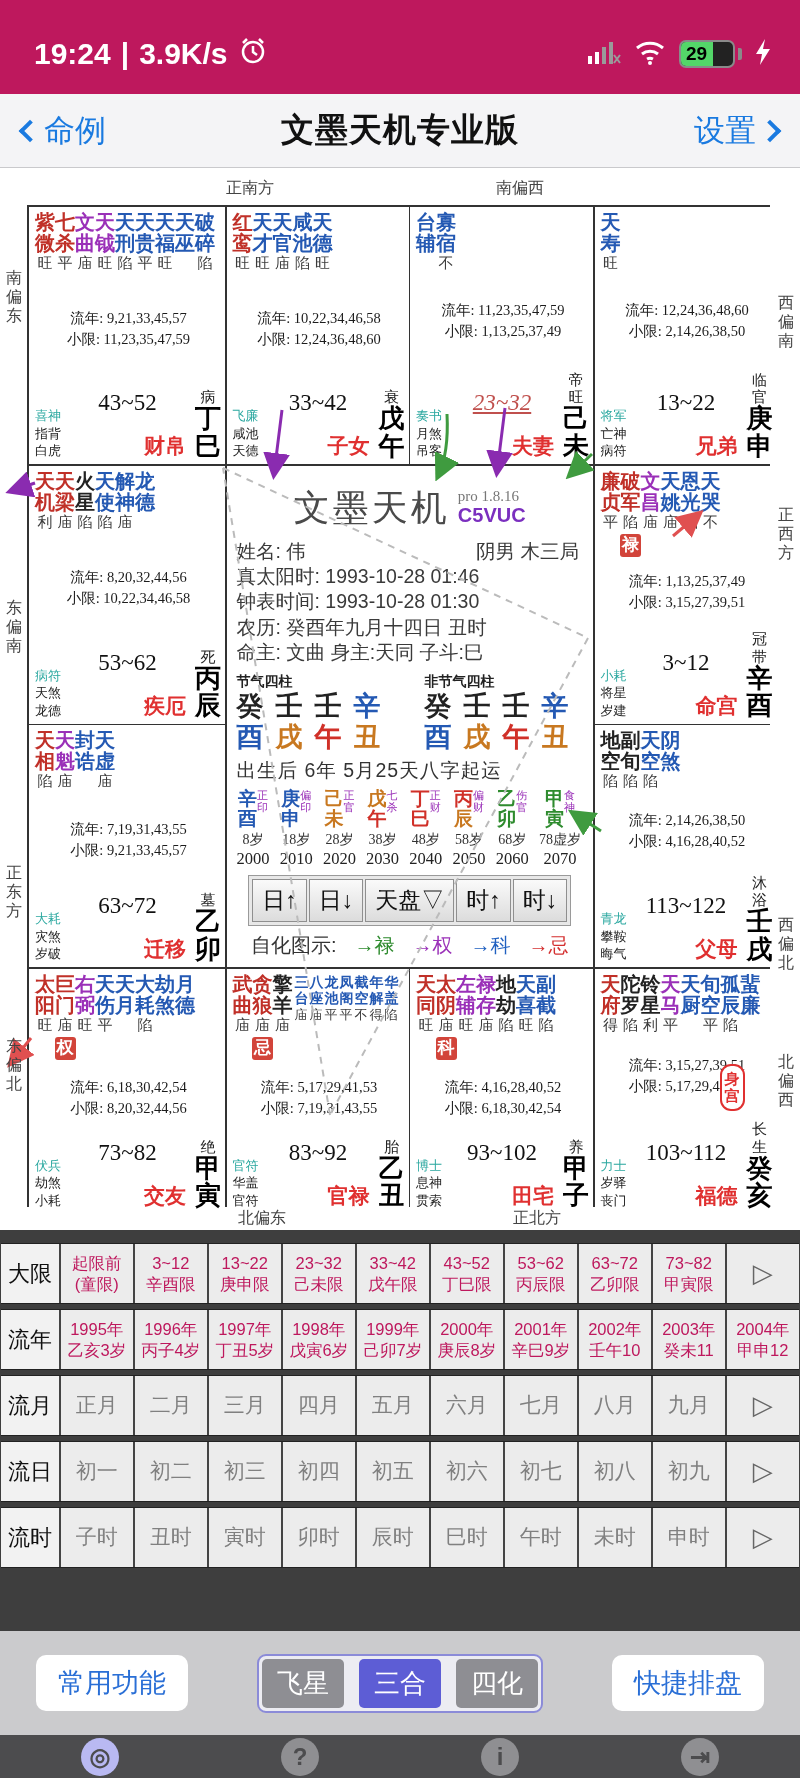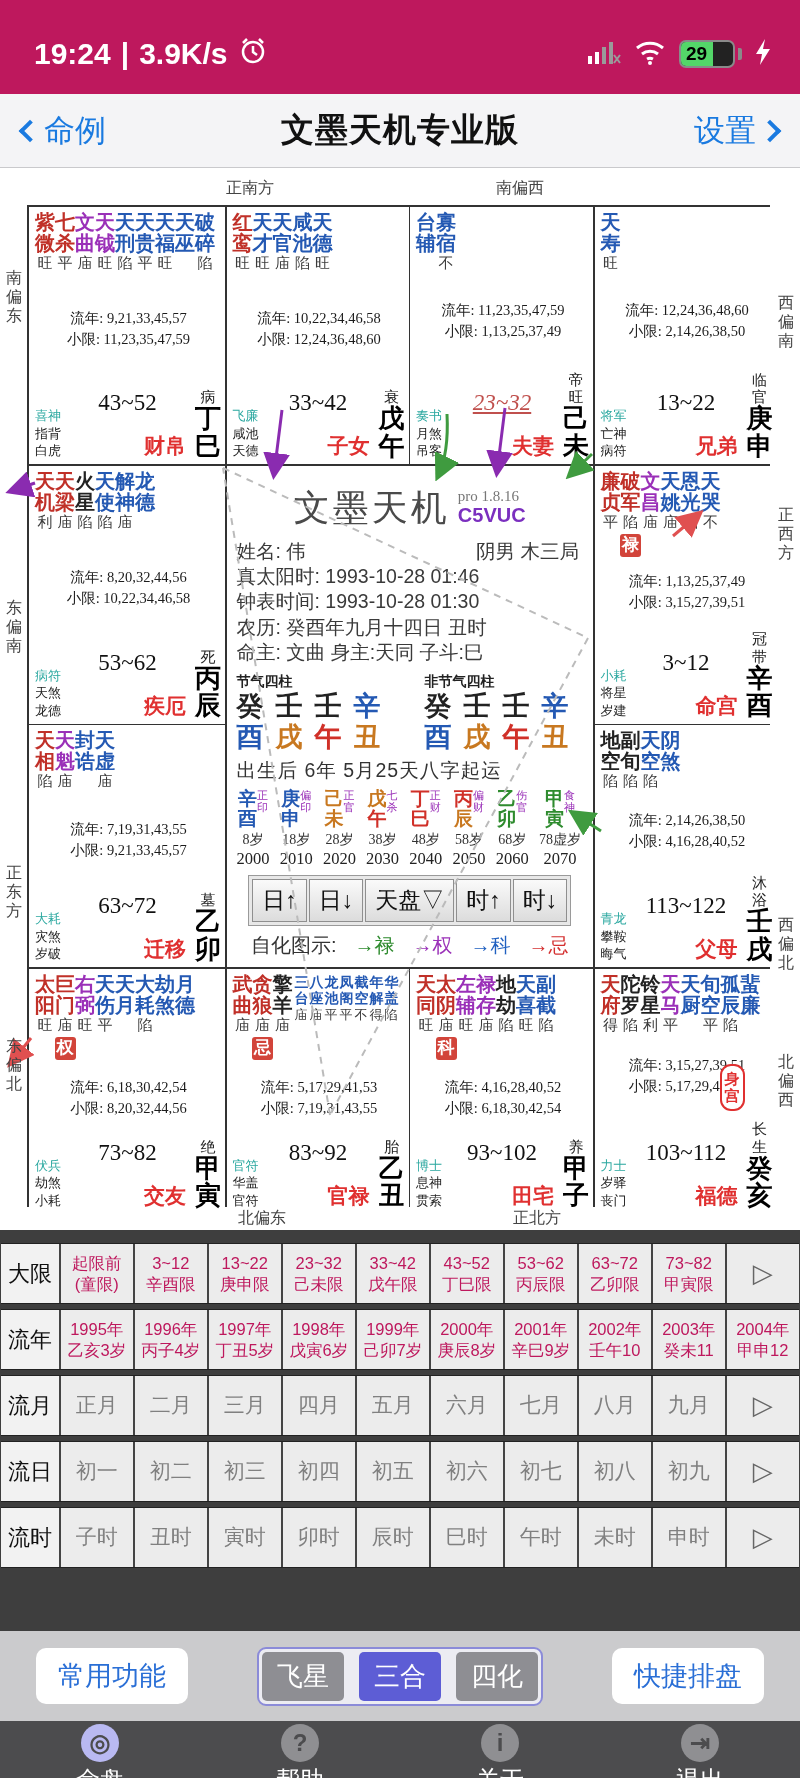--- a/index.html
+++ b/index.html
@@ -90,21 +90,21 @@
   
   .period-tables { background:#3e3e3e; padding:13px 1px 58px; }
   .prow { display:flex; height:61px; margin-bottom:5px; background:#444; gap:1.5px; border-top:1px solid #222; border-bottom:1px solid #222; }
   .phead { width:58px; flex:none; background:#f2f2f2; color:#111; font-size:22px; display:flex; align-items:center; justify-content:center; }
   .pcell { flex:1; background:#ececec; display:flex; flex-direction:column; align-items:center; justify-content:center; line-height:1.25; min-width:0; }
   .pcell.dark { font-size:16.5px; color:#be185d; }
   .pcell.gray { font-size:21px; color:#808080; }
   .pmore { flex:1; background:#ececec; display:flex; align-items:center; justify-content:center; font-size:26px; color:#666; }
 
   
-  .footer-band { height:90px; background:#cbcbcd; display:flex; align-items:center; justify-content:space-between; padding:0 36px; }
+  .footer-band { height:104px; background:#cbcbcd; display:flex; align-items:center; justify-content:space-between; padding:0 36px; }
   .fbtn { background:#fff; color:#2a6fd6; font-size:27px; padding:10px 22px; border-radius:10px; }
   .seg-wrap { display:flex; border:2px solid #8b8bd8; border-radius:9px; background:#ececf2; padding:3px; gap:15px; }
   .seg { padding:7px 15px; font-size:26px; color:#fff; background:#8e8e93; border-radius:5px; }
   .seg.active { background:#5d5dd5; }
 
   
   .tabbar { height:78px; background:#4c4c4e; display:flex; align-items:center; }
   .tab { flex:1; display:flex; flex-direction:column; align-items:center; gap:2px; }
   .tab-icon { width:38px; height:38px; border-radius:50%; background:#8f8f92; color:#4c4c4e; display:flex; align-items:center; justify-content:center; font-size:24px; font-weight:700; }
   .tab.active .tab-icon { background:#b9b9f2; }

